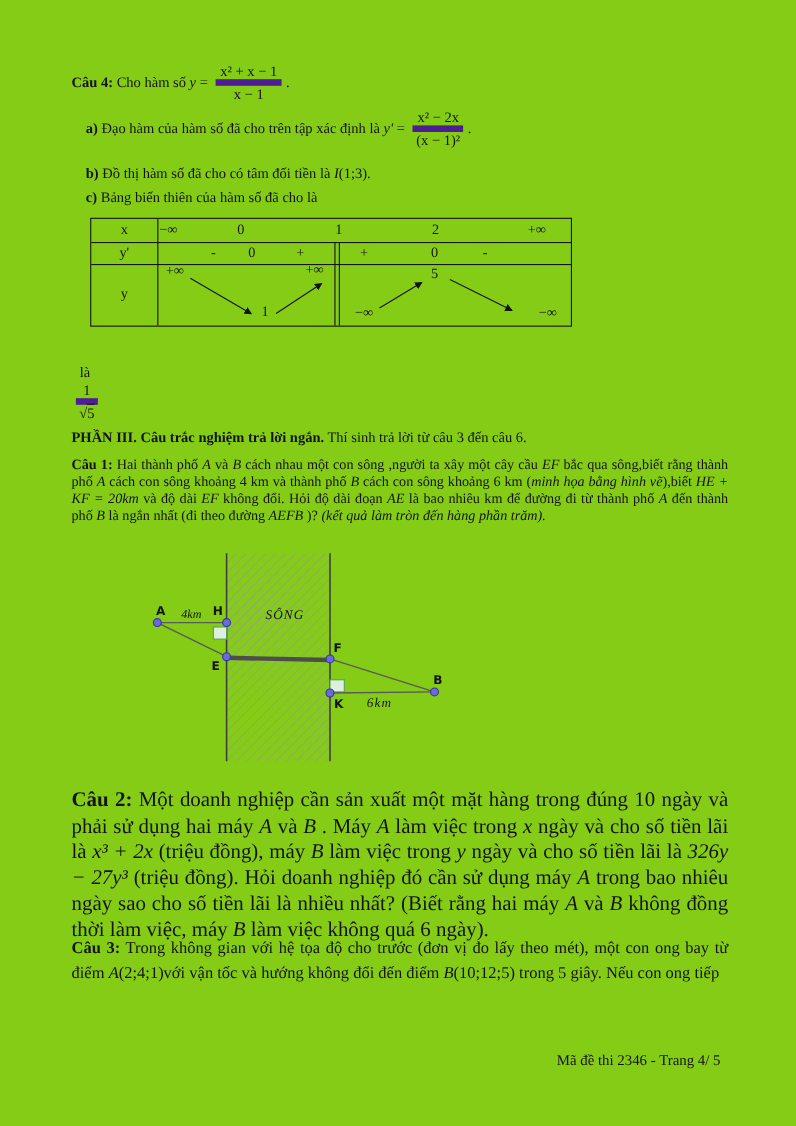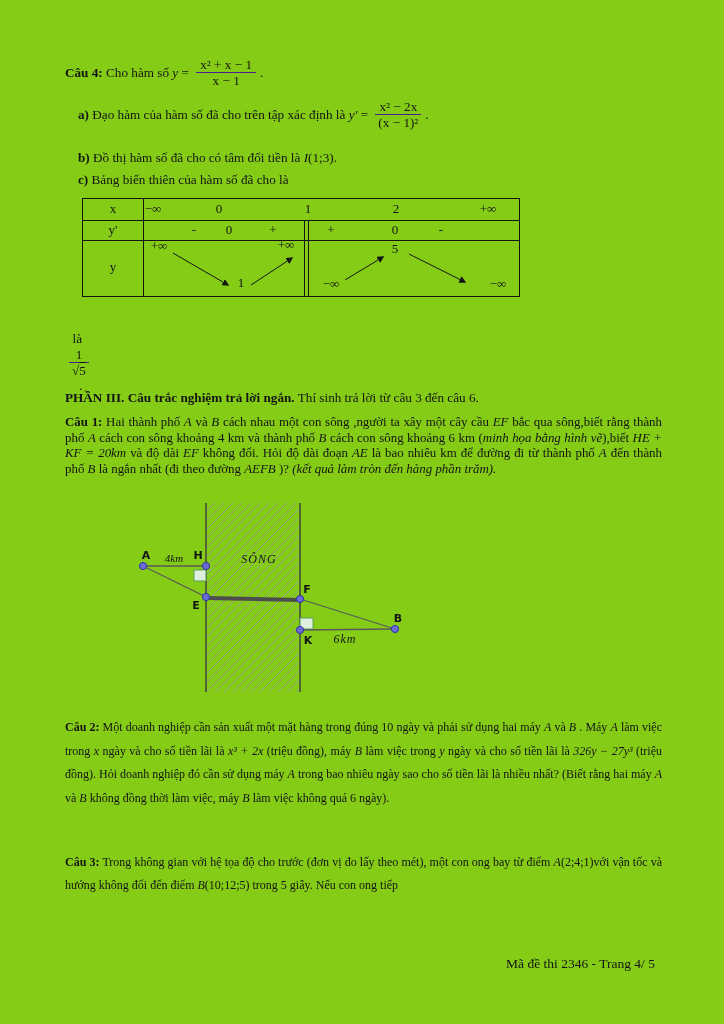--- a/index.html
+++ b/index.html
@@ -8,34 +8,34 @@
     font-family:"Liberation Serif",serif;color:#141414;overflow:hidden;
     margin:0 auto;
   }
   .abs{position:absolute;}
   .bold{font-weight:bold;}
   .ital{font-style:italic;}
   .flexline{display:flex;align-items:center;white-space:pre;}
   .para{position:absolute;left:65px;width:597px;text-align:justify;}
   
   .frac{display:inline-block;vertical-align:middle;text-align:center;margin:0 4px;line-height:1.15;}
-  .frac .num{display:block;border-bottom:1px solid #4c1d95;padding:0 4px;}
+  .frac .num{display:block;border-bottom:6px solid #4c1d95;padding:0 4px;}
   .frac .den{display:block;padding:0 3px;}
   .radv{border-top:1px solid #141414;}
   
   .bbt{position:absolute;left:82px;top:198px;width:436px;height:97px;border:1px solid #141414;font-size:13px;}
   .bbt .cell{position:absolute;transform:translate(-50%,-50%);white-space:nowrap;}
   .bbt .vline{position:absolute;width:1px;background:#141414;}
   .bbt .hline{position:absolute;left:0;width:436px;height:1px;background:#141414;}
   .bbt svg{position:absolute;left:0;top:0;pointer-events:none;}
   .footer{position:absolute;left:65px;top:956px;width:590px;text-align:right;font-size:13.5px;}
   .toptext{font-size:13.2px;}
   .c1{font-size:12.9px;line-height:15.7px;}
-  .c2{font-size:12px;line-height:23.5px;}
-  .c3{font-size:12px;line-height:22.5px;}
+  .c2{font-size:19px;line-height:23.5px;}
+  .c3{font-size:15px;line-height:22.5px;}
   text{fill:#141414;}
 </style>
 </head>
 <body>
 
 <div class="page">
 
   <div class="abs flexline toptext" style="left:65px;top:57px;">
     <span><span class="bold">Câu 4:</span><span> Cho hàm số </span><span class="ital">y</span><span> = </span></span><span class="frac"><span class="num">x² + x − 1</span><span class="den">x − 1</span></span><span>.</span>
   </div>

